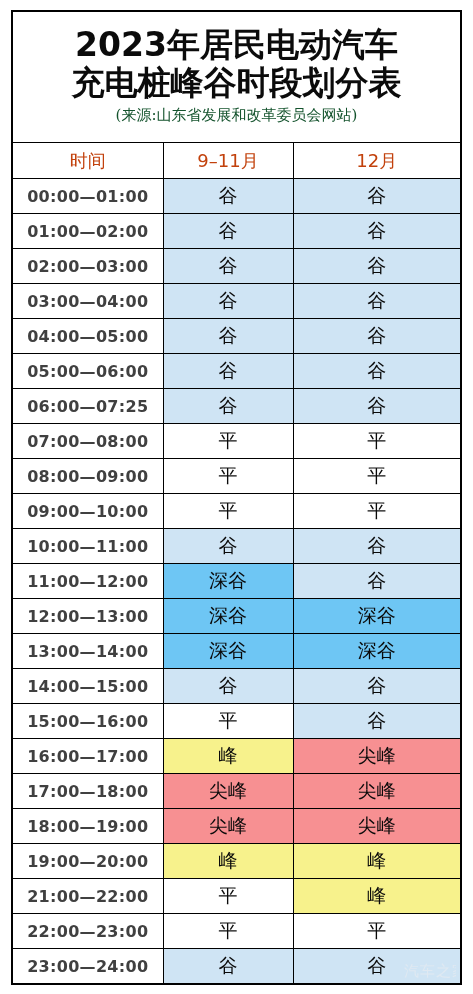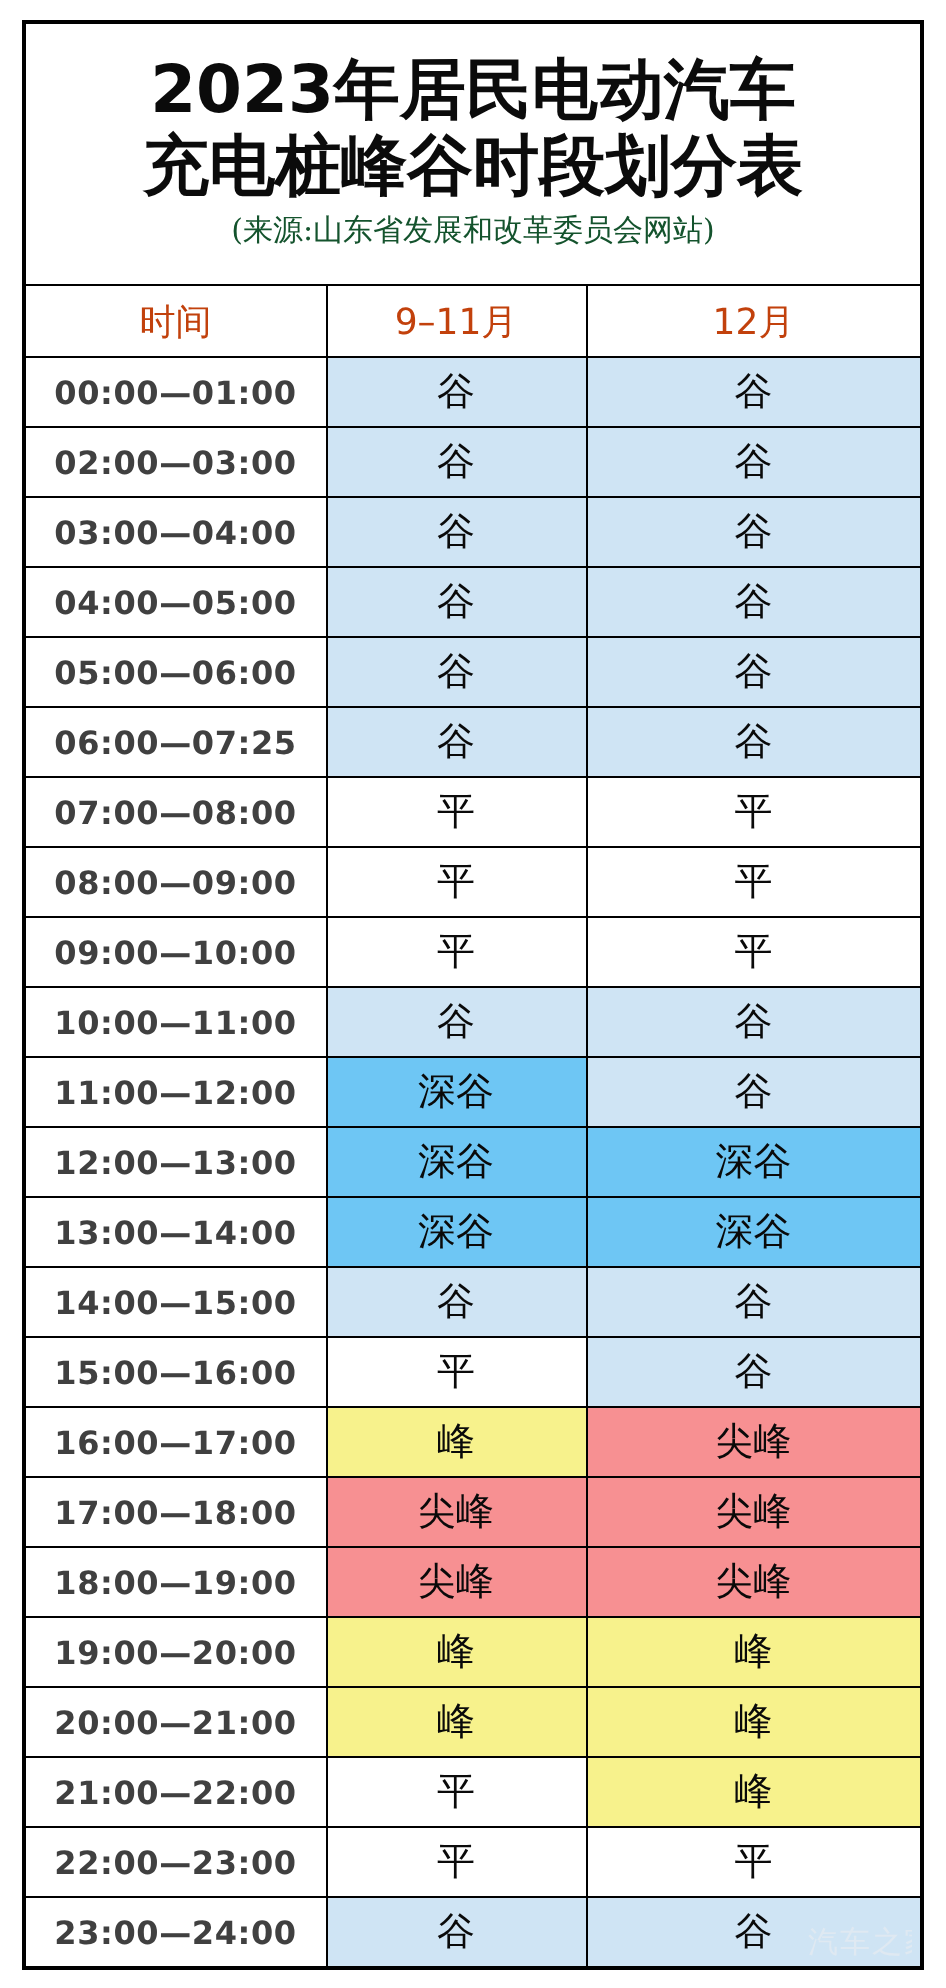--- a/index.html
+++ b/index.html
@@ -142,20 +142,25 @@
         <td class="hdr no-left">时间</td>
         <td class="hdr">9–11月</td>
         <td class="hdr no-right">12月</td>
       </tr>
     <tr>
           <td class="row-time no-left">00:00—01:00</td>
           <td class="row-val p-gu">谷</td>
           <td class="row-val no-right p-gu">谷</td>
         </tr>
         <tr>
+          <td class="row-time no-left">01:00—02:00</td>
+          <td class="row-val p-gu">谷</td>
+          <td class="row-val no-right p-gu">谷</td>
+        </tr>
+        <tr>
           <td class="row-time no-left">02:00—03:00</td>
           <td class="row-val p-gu">谷</td>
           <td class="row-val no-right p-gu">谷</td>
         </tr>
         <tr>
           <td class="row-time no-left">03:00—04:00</td>
           <td class="row-val p-gu">谷</td>
           <td class="row-val no-right p-gu">谷</td>
         </tr>
         <tr>
@@ -228,25 +233,20 @@
           <td class="row-val p-jianfeng">尖峰</td>
           <td class="row-val no-right p-jianfeng">尖峰</td>
         </tr>
         <tr>
           <td class="row-time no-left">18:00—19:00</td>
           <td class="row-val p-jianfeng">尖峰</td>
           <td class="row-val no-right p-jianfeng">尖峰</td>
         </tr>
         <tr>
           <td class="row-time no-left">19:00—20:00</td>
-          <td class="row-val p-feng">峰</td>
-          <td class="row-val no-right p-feng">峰</td>
-        </tr>
-        <tr>
-          <td class="row-time no-left">20:00—21:00</td>
           <td class="row-val p-feng">峰</td>
           <td class="row-val no-right p-feng">峰</td>
         </tr>
         <tr>
           <td class="row-time no-left">21:00—22:00</td>
           <td class="row-val p-ping">平</td>
           <td class="row-val no-right p-feng">峰</td>
         </tr>
         <tr>
           <td class="row-time no-left">22:00—23:00</td>

